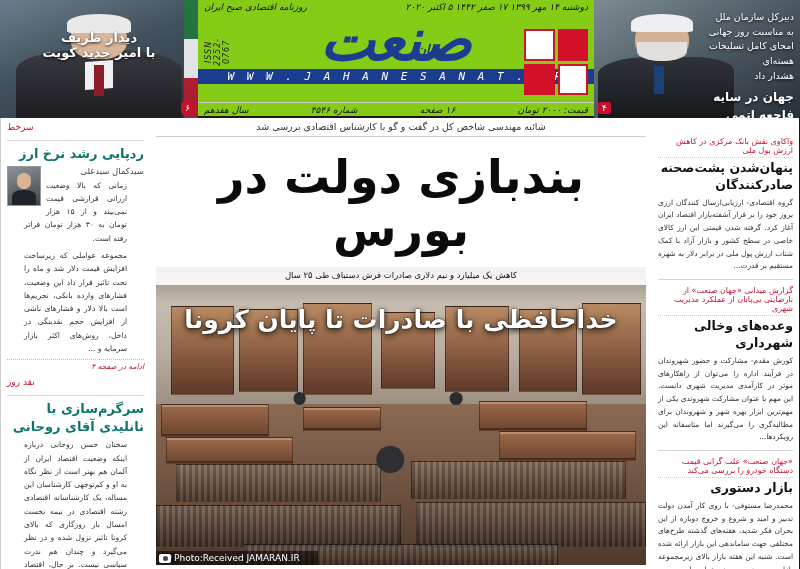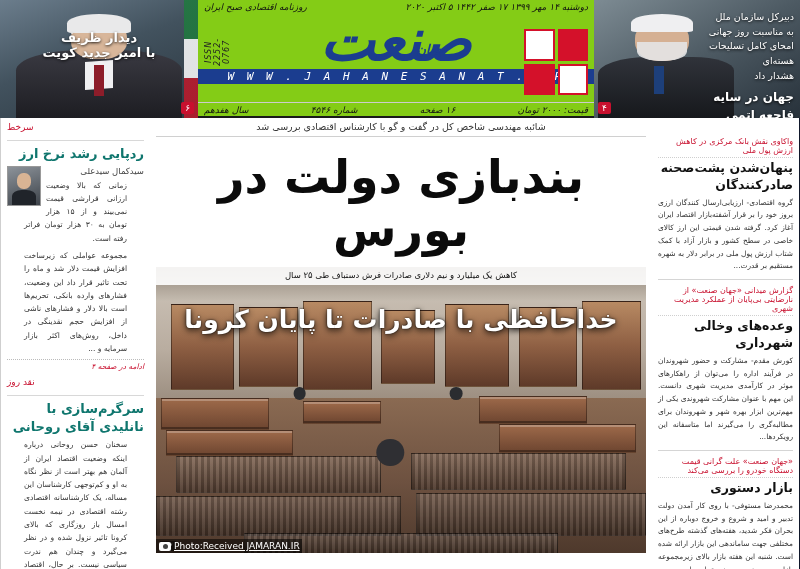--- a/index.html
+++ b/index.html
@@ -303,21 +303,21 @@
     font-weight: bold;
     color: #0b0b0b;
     text-align: center;
     line-height: 1.15;
     letter-spacing: -1px;
     margin: 10px 0 10px;
   }
   .photo-wrap {
     position: relative;
     flex: 1;
-    margin-bottom: 16px;
+    margin-bottom: 4px;
     overflow: hidden;
     background: #6e5a4d;
   }
   .photo-caption-bar {
     position: absolute; top: 0; left: 0; right: 0;
     background: rgba(255,255,255,.9);
     color: #111;
     font-size: 8.5px;
     padding: 3px 5px;
     text-align: center;
@@ -376,24 +376,23 @@
     color: #fff; font-size: 9px;
     background: rgba(0,0,0,.45);
     padding: 0 3px;
     z-index: 5;
   }
   .photo-credit {
     position: absolute;
     left: 0; bottom: 0;
     background: rgba(0,0,0,.55);
     color: #fff; font-size: 9px;
-    padding: 2px 2px 2px 18px;
+    padding: 2px 18px 2px 18px;
     direction: ltr;
     z-index: 5;
-    text-decoration: underline;
   }
   .photo-credit .cam {
     position: absolute; left: 3px; top: 3px;
     width: 12px; height: 9px; border-radius: 2px;
     background: #fff;
   }
   .photo-credit .cam::after {
     content:""; position:absolute; left:4px; top:2px;
     width:5px; height:5px; border-radius:50%;
     background:#444;

